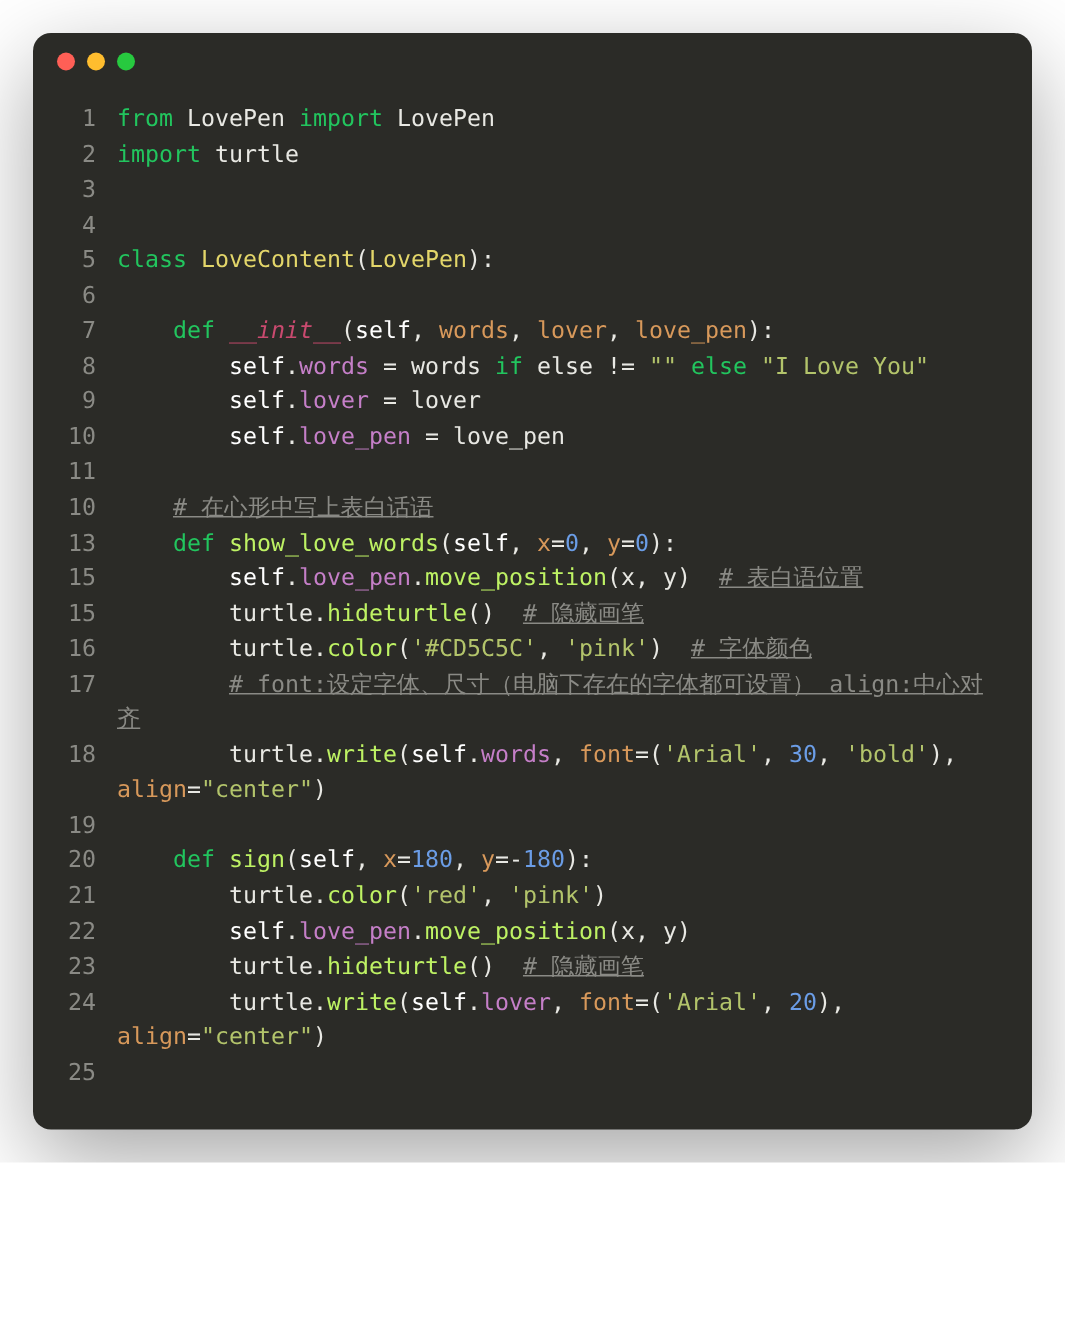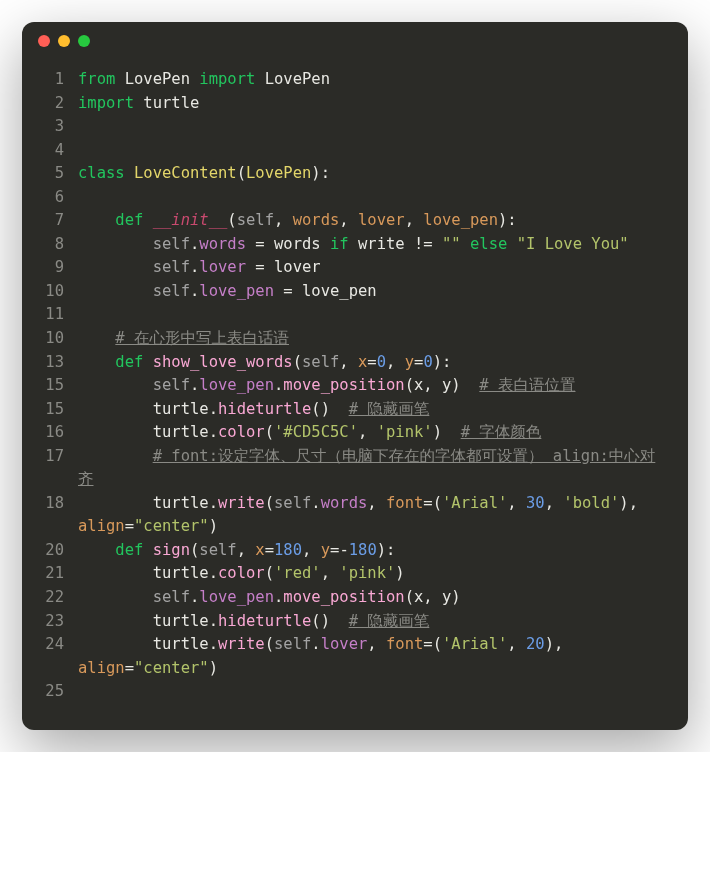--- a/index.html
+++ b/index.html
@@ -49,23 +49,23 @@
       user-select: none;
     }
     .content {
       flex: 1;
       white-space: pre-wrap;
       word-break: break-word;
     }
     
     .kw { color: #22c55e; }          
     .cls { color: #e3d66a; }         
-    .fn { color: #f9a8d4; }          
+    .fn { color: #bef264; }          
     .magic { color: #c94a6f; font-style: italic; }       
-    .self { color: #a3a3a3; }        
+    .self { color: #ffffff; }        
     .param { color: #d8995b; }       
     .attr { color: #c57fc8; }        
     .str { color: #b3c46b; }         
     .num { color: #6b9de6; }         
     .cmt { color: #8a8a85; text-decoration: underline; }         
     .op { color: #e8e8e3; }          
     .pl { color: #e8e8e3; }          
   </style>
 </head>
 <body>
@@ -100,21 +100,21 @@
       <div class="line">
         <div class="gutter">6</div>
         <div class="content">&nbsp;</div>
       </div>
       <div class="line">
         <div class="gutter">7</div>
         <div class="content"><span class="pl">    </span><span class="kw">def</span><span class="pl"> </span><span class="magic">__init__</span><span class="op">(</span><span class="self">self</span><span class="op">, </span><span class="param">words</span><span class="op">, </span><span class="param">lover</span><span class="op">, </span><span class="param">love_pen</span><span class="op">):</span></div>
       </div>
       <div class="line">
         <div class="gutter">8</div>
-        <div class="content"><span class="pl">        </span><span class="self">self</span><span class="op">.</span><span class="attr">words</span><span class="op"> = words </span><span class="kw">if</span><span class="op"> write != </span><span class="str">""</span><span class="op"> </span><span class="kw">else</span><span class="op"> </span><span class="str">"I Love You"</span></div>
+        <div class="content"><span class="pl">        </span><span class="self">self</span><span class="op">.</span><span class="attr">words</span><span class="op"> = words </span><span class="kw">if</span><span class="op"> else != </span><span class="str">""</span><span class="op"> </span><span class="kw">else</span><span class="op"> </span><span class="str">"I Love You"</span></div>
       </div>
       <div class="line">
         <div class="gutter">9</div>
         <div class="content"><span class="pl">        </span><span class="self">self</span><span class="op">.</span><span class="attr">lover</span><span class="op"> = lover</span></div>
       </div>
       <div class="line">
         <div class="gutter">10</div>
         <div class="content"><span class="pl">        </span><span class="self">self</span><span class="op">.</span><span class="attr">love_pen</span><span class="op"> = love_pen</span></div>
       </div>
       <div class="line">
@@ -143,20 +143,24 @@
       </div>
       <div class="line">
         <div class="gutter">17</div>
         <div class="content"><span class="pl">        </span><span class="cmt"># font:设定字体、尺寸（电脑下存在的字体都可设置） align:中心对齐</span></div>
       </div>
       <div class="line">
         <div class="gutter">18</div>
         <div class="content"><span class="pl">        turtle.</span><span class="fn">write</span><span class="op">(</span><span class="self">self</span><span class="op">.</span><span class="attr">words</span><span class="op">, </span><span class="param">font</span><span class="op">=(</span><span class="str">'Arial'</span><span class="op">, </span><span class="num">30</span><span class="op">, </span><span class="str">'bold'</span><span class="op">), </span><span class="param">align</span><span class="op">=</span><span class="str">"center"</span><span class="op">)</span></div>
       </div>
       <div class="line">
+        <div class="gutter">19</div>
+        <div class="content">&nbsp;</div>
+      </div>
+      <div class="line">
         <div class="gutter">20</div>
         <div class="content"><span class="pl">    </span><span class="kw">def</span><span class="pl"> </span><span class="fn">sign</span><span class="op">(</span><span class="self">self</span><span class="op">, </span><span class="param">x</span><span class="op">=</span><span class="num">180</span><span class="op">, </span><span class="param">y</span><span class="op">=-</span><span class="num">180</span><span class="op">):</span></div>
       </div>
       <div class="line">
         <div class="gutter">21</div>
         <div class="content"><span class="pl">        turtle.</span><span class="fn">color</span><span class="op">(</span><span class="str">'red'</span><span class="op">, </span><span class="str">'pink'</span><span class="op">)</span></div>
       </div>
       <div class="line">
         <div class="gutter">22</div>
         <div class="content"><span class="pl">        </span><span class="self">self</span><span class="op">.</span><span class="attr">love_pen</span><span class="op">.</span><span class="fn">move_position</span><span class="op">(x, y)</span></div>

